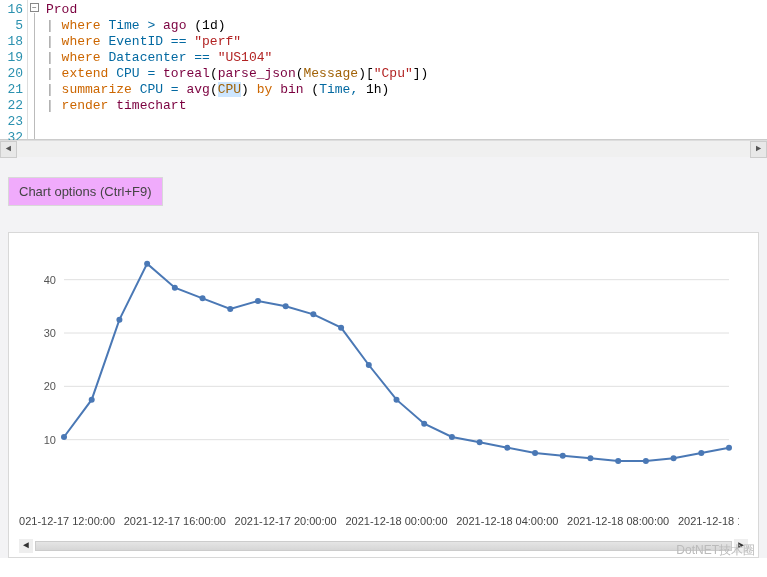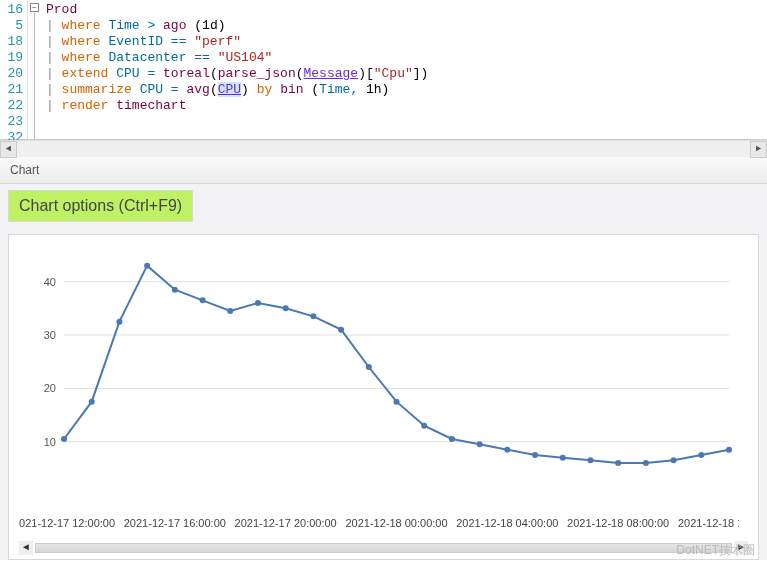--- a/index.html
+++ b/index.html
@@ -53,21 +53,21 @@
     padding: 2px 4px;
     white-space: pre;
     line-height: 16px;
   }
   .kw-table { color: #7b003f; text-align: center; }
   .kw-op { color: #cc6600; }
   .kw-func { color: #7b003f; }
   .paren { color: #000; }
   .num { color: #000; }
   .str { color: #b22222; }
-  .ident { color: #6d28d9; text-decoration: underline; }
+  .ident { color: #a16207; }
   .pipe { color: #888; }
   .plain { color: #0369a1; }
   .caret-bg { background: #cde6ff; }
   .hscroll-code {
     height: 17px;
     background: #f0f0f0;
     border-top: 1px solid #ddd;
     position: relative;
   }
   .hscroll-code .arrow-l, .hscroll-code .arrow-r {
@@ -84,24 +84,24 @@
   .chart-header {
     font-family: 'Segoe UI', Tahoma, sans-serif;
     font-size: 12px;
     padding: 6px 10px;
     color: #555;
     background: linear-gradient(#fafafa,#ececec);
     border-bottom: 1px solid #d8d8d8;
   }
   .chart-options {
     font-family: 'Segoe UI', Tahoma, sans-serif;
-    font-size: 16px;
+    font-size: 13px;
     padding: 6px 10px;
-    margin: 6px 8px;
-    background: #bef264;
+    margin: 20px 8px;
+    background: #f0abfc;
     border: 1px solid #d8d8d8;
     color: #444;
     display: inline-block;
   }
   .chart-wrap {
     margin: 6px 8px 4px 8px;
     background: #fff;
     border: 1px solid #d8d8d8;
     padding: 10px 10px 4px 10px;
   }
@@ -165,21 +165,20 @@
     <div class="fold-line"></div>
   </div>
   <div class="code"><div><span class="kw-table">Prod</span></div><div><span class="pipe">| </span><span class="kw-op">where</span><span class="plain"> Time </span><span class="plain">&gt;</span><span class="plain"> </span><span class="kw-func">ago</span><span class="paren"> (</span><span class="num">1d</span><span class="paren">)</span></div><div><span class="pipe">| </span><span class="kw-op">where</span><span class="plain"> EventID </span><span class="plain">==</span><span class="plain"> </span><span class="str">"perf"</span></div><div><span class="pipe">| </span><span class="kw-op">where</span><span class="plain"> Datacenter </span><span class="plain">==</span><span class="plain"> </span><span class="str">"US104"</span></div><div><span class="pipe">| </span><span class="kw-op">extend</span><span class="plain"> CPU </span><span class="plain">=</span><span class="plain"> </span><span class="kw-func">toreal</span><span class="paren">(</span><span class="kw-func">parse_json</span><span class="paren">(</span><span class="ident">Message</span><span class="paren">)</span><span class="paren">[</span><span class="str">"Cpu"</span><span class="paren">])</span></div><div><span class="pipe">| </span><span class="kw-op">summarize</span><span class="plain"> CPU </span><span class="plain">=</span><span class="plain"> </span><span class="kw-func">avg</span><span class="paren">(</span><span class="ident caret-bg">CPU</span><span class="paren">)</span><span class="plain"> </span><span class="kw-op">by</span><span class="plain"> </span><span class="kw-func">bin</span><span class="paren"> (</span><span class="plain">Time</span><span class="plain">, </span><span class="num">1h</span><span class="paren">)</span></div><div><span class="pipe">| </span><span class="kw-op">render</span><span class="plain"> </span><span class="kw-func">timechart</span></div><div>&nbsp;</div><div>&nbsp;</div></div>
 </div>
 <div class="hscroll-code">
   <div class="arrow-l">◄</div>
   <div class="arrow-r">►</div>
 </div>
 
 <div class="chart-panel">
-  <div class="chart-header">Chart</div>
   <div class="chart-options">Chart options (Ctrl+F9)</div>
 
   <div class="chart-wrap">
     <svg class="chart" width="720" height="290">
         <line x1="45" y1="196.66666666666666" x2="710" y2="196.66666666666666" class="grid-line"></line>
         <text x="37" y="200.66666666666666" text-anchor="end" class="axis-label">10</text>
         <line x1="45" y1="143.33333333333334" x2="710" y2="143.33333333333334" class="grid-line"></line>
         <text x="37" y="147.33333333333334" text-anchor="end" class="axis-label">20</text>
         <line x1="45" y1="90.00000000000001" x2="710" y2="90.00000000000001" class="grid-line"></line>
         <text x="37" y="94.00000000000001" text-anchor="end" class="axis-label">30</text>

